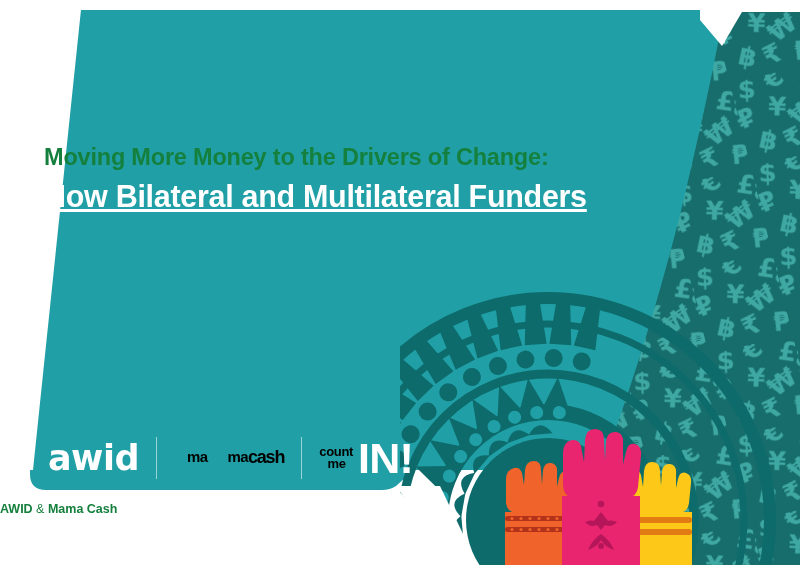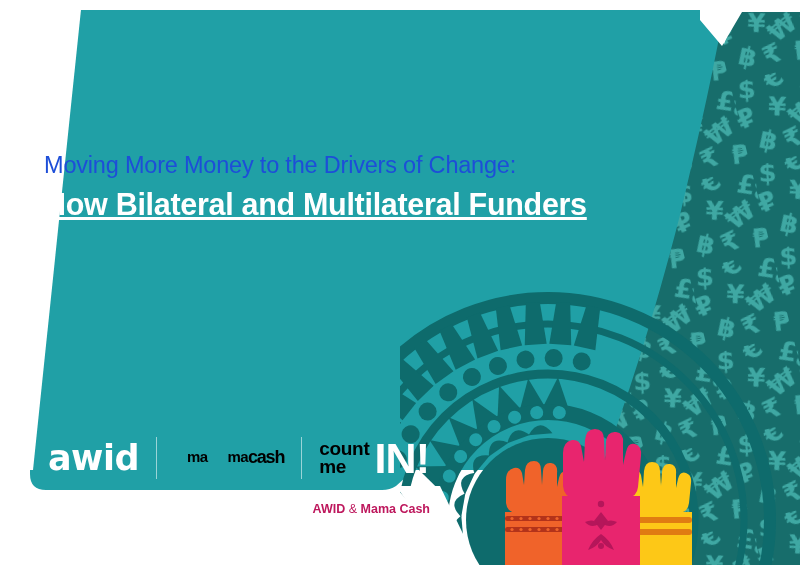--- a/index.html
+++ b/index.html
@@ -9,23 +9,23 @@
     position:relative;
   }
   #cover{position:absolute;inset:0;width:800px;height:565px;}
 
   
   #title-block{
     position:absolute;left:44px;top:136px;width:580px;
     z-index:40;pointer-events:none;
   }
   #title-kicker{
-    font-size:23.5px;font-weight:normal;color:#1d4ed8;
+    font-size:23.5px;font-weight:bold;color:#15803d;
     letter-spacing:-0.2px;line-height:1.18;white-space:nowrap;
-    margin:16px 0 5px 0;
+    margin:8px 0 5px 0;
   }
   .title-main{
     font-size:30.5px;font-weight:bold;color:#ffffff;
     letter-spacing:-0.3px;line-height:1.26;white-space:nowrap;
     margin:0;
     text-decoration:underline;
   }
 
   
   #logo-bar{
@@ -48,35 +48,35 @@
     font-family:"Liberation Sans",sans-serif;
     display:flex;flex-direction:row;align-items:flex-start;
     letter-spacing:-0.6px;
   }
   #logo-mamacash .mc1{font-size:15px;margin-left:13px;}
   #logo-mamacash .mc2{font-size:15px;margin-left:20px;}
   #logo-mamacash .mc3{font-size:18px;letter-spacing:-1.2px;margin-top:-1px;}
   
   #logo-cmi{display:flex;align-items:center;}
   #logo-cmi .cmi-small{
-    color:#000000;font-weight:bold;font-size:19px;line-height:0.95;
+    color:#000000;font-weight:bold;font-size:13px;line-height:0.95;
     letter-spacing:-0.3px;text-align:right;
-    display:flex;flex-direction:column;align-items:flex-start;
+    display:flex;flex-direction:column;align-items:center;
     margin-right:5px;
   }
   #logo-cmi .cmi-small .cmi-me{margin-right:-1px;}
   #logo-cmi .cmi-big{
     color:#ffffff;font-weight:bold;font-size:43px;line-height:1;
     letter-spacing:-0.8px;
   }
 
   
   #caption{
     position:absolute;left:0;top:500px;width:430px;
-    text-align:right;z-index:40;color:#be185d;
+    text-align:left;z-index:40;color:#15803d;
   }
   #caption .cap-line{font-size:12.5px;line-height:1.5;}
   #caption .b{font-weight:bold;}
 </style>
 </head>
 <body>
 
 <svg id="cover" viewBox="0 0 800 565" width="800" height="565" xmlns="http://www.w3.org/2000/svg">
   <defs>
 

